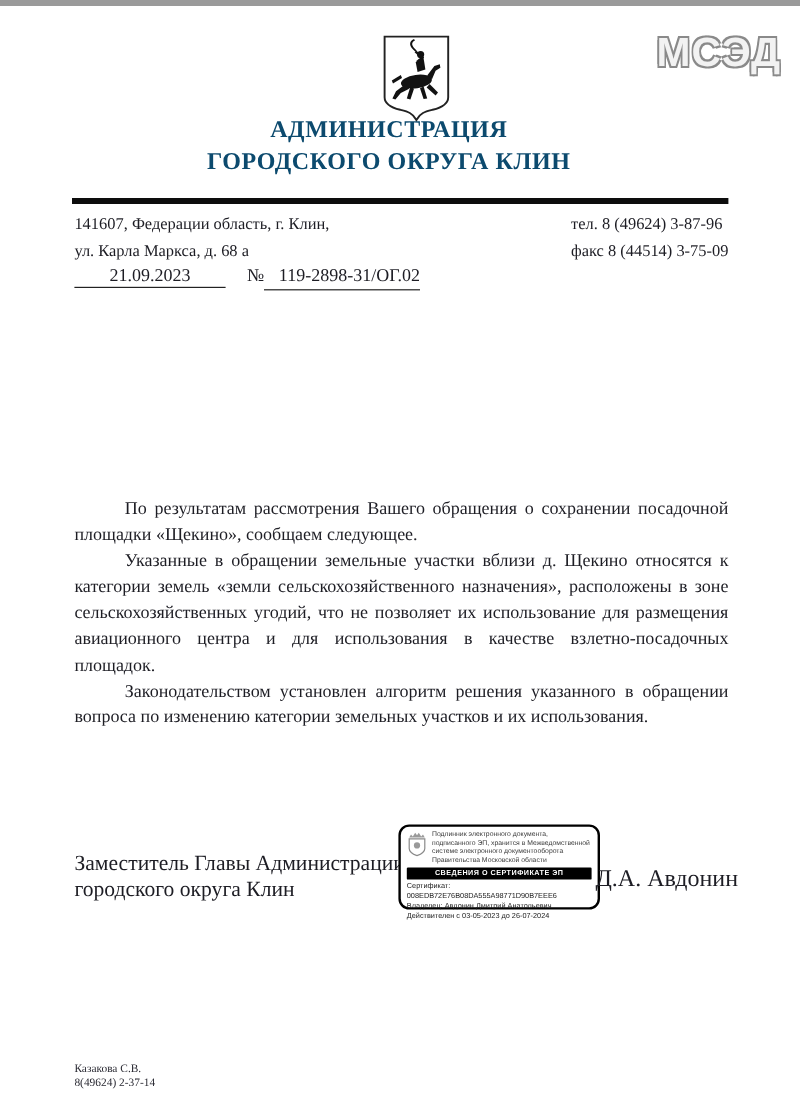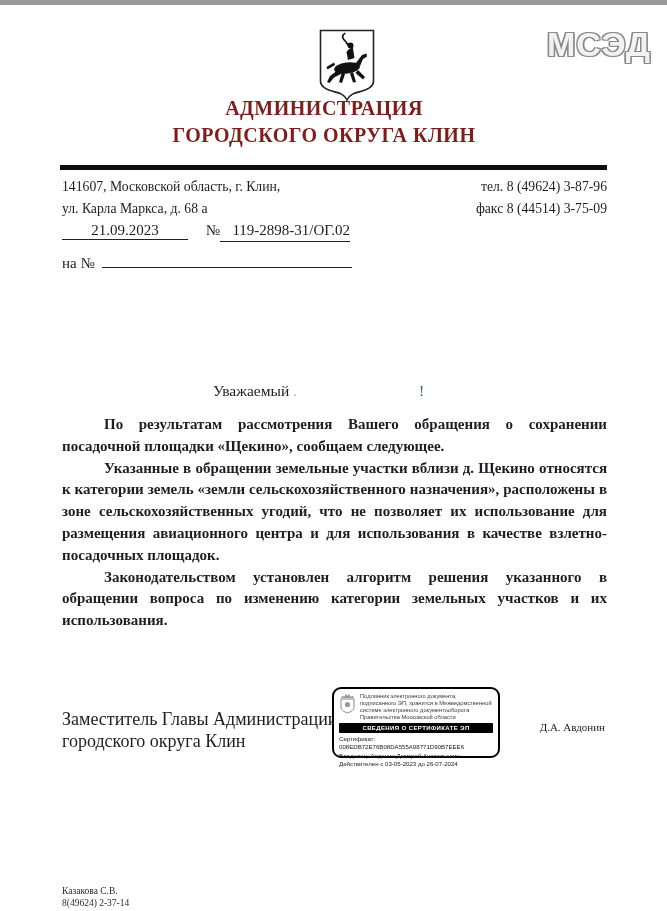--- a/index.html
+++ b/index.html
@@ -17,48 +17,48 @@
   .msed-logo{
     position:absolute;left:547px;top:20px;
     font-family:"Liberation Sans","DejaVu Sans",sans-serif;
     font-weight:bold;font-size:34px;letter-spacing:1px;
     color:#f2f2f2;
     text-shadow:-1.4px -1.4px 0 #8a8a8a,1.4px -1.4px 0 #8a8a8a,-1.4px 1.4px 0 #8a8a8a,1.4px 1.4px 0 #8a8a8a,0 0 1px #8a8a8a;
   }
   .org-title{
     position:absolute;left:0;top:90px;width:648px;
     text-align:center;font-weight:bold;font-size:20px;line-height:27px;
-    color:#7f1d1d;letter-spacing:.5px;
+    color:#0c4a6e;letter-spacing:.5px;
   }
   .rule-thick{position:absolute;left:60px;top:160px;width:547px;height:5px;background:#0d0d0d;}
   
   .addr{position:absolute;left:62px;top:171px;font-size:13.7px;line-height:22px;}
-  .phones{position:absolute;right:60px;top:171px;font-size:13.7px;line-height:22px;text-align:right;}
+  .phones{position:absolute;right:60px;top:171px;font-size:13.7px;line-height:22px;text-align:left;}
   
   .ref-row{position:absolute;left:62px;top:217px;font-size:15px;}
   .u-field{display:inline-block;border-bottom:1.5px solid #222;}
   .date-field{width:126px;text-align:center;padding-bottom:0;}
   .num-prefix{margin-left:14px;}
   .num-field{width:130px;text-align:right;padding-bottom:2px;}
   .reply-row{position:absolute;left:62px;top:246px;font-size:15px;}
   .reply-field{width:250px;height:16px;margin-left:3px;}
   
   .greeting{position:absolute;left:0;top:377px;width:667px;height:20px;font-size:15.5px;}
   .salutation{position:absolute;left:213px;}
   .redact-dot{position:absolute;left:293px;opacity:.35;}
   .exclam{position:absolute;left:419px;color:#27636e;}
   
   .body-text{
     position:absolute;left:62px;top:409px;width:545px;
     font-size:15px;line-height:21.8px;text-align:justify;
   }
-  .body-text p{margin:0;text-indent:42px;font-weight:bold;}
+  .body-text p{margin:0;text-indent:42px;}
   
   .sig-title{position:absolute;left:62px;top:703px;font-size:18px;line-height:22px;}
-  .sig-name{position:absolute;right:62px;top:716px;font-size:11px;}
+  .sig-name{position:absolute;right:52px;top:716px;font-size:20px;}
   
   .stamp{
     position:absolute;left:332px;top:682px;width:168px;height:71px;
     border:2.5px solid #000;border-radius:9px;background:#fff;
     box-sizing:border-box;padding:3px 5px 2px 5px;
     font-family:"Liberation Sans","DejaVu Sans",sans-serif;color:#2a2a2a;
   }
   .stamp-top{display:flex;gap:4px;align-items:flex-start;}
   .stamp-emblem{width:17px;height:22px;flex:0 0 auto;}
   .stamp-header{font-size:5.7px;line-height:7px;text-align:left;color:#3a3a3a;padding-top:1px;}
@@ -100,42 +100,33 @@
   <div class="msed-logo">МСЭД</div>
 
   <div class="org-title">
     <div>АДМИНИСТРАЦИЯ</div>
     <div>ГОРОДСКОГО ОКРУГА КЛИН</div>
   </div>
 
   <div class="rule-thick"></div>
 
   <div class="addr">
-    <div>141607, Московской область, г. Клин,</div>
+    <div>141607, Федерации область, г. Клин,</div>
     <div>ул. Карла Маркса, д. 68 а</div>
   </div>
   <div class="phones">
     <div>тел. 8 (49624) 3-87-96</div>
     <div>факс 8 (44514) 3-75-09</div>
   </div>
 
   <div class="ref-row">
     <span class="u-field date-field">21.09.2023</span>
     <span class="num-prefix">№</span><span class="u-field num-field">119-2898-31/ОГ.02</span>
   </div>
-  <div class="reply-row">
-    <span>на №</span>
-    <span class="u-field reply-field"></span>
-  </div>
 
-  <div class="greeting">
-    <span class="salutation">Уважаемый</span>
-    <span class="redact-dot">.</span>
-    <span class="exclam">!</span>
-  </div>
 
   <div class="body-text">
     <p>По результатам рассмотрения Вашего обращения о сохранении посадочной площадки «Щекино», сообщаем следующее.</p>
     <p>Указанные в обращении земельные участки вблизи д. Щекино относятся к категории земель «земли сельскохозяйственного назначения», расположены в зоне сельскохозяйственных угодий, что не позволяет их использование для размещения авиационного центра и для использования в качестве взлетно-посадочных площадок.</p>
     <p>Законодательством установлен алгоритм решения указанного в обращении вопроса по изменению категории земельных участков и их использования.</p>
   </div>
 
   <div class="sig-title">
     <div>Заместитель Главы Администрации</div>
     <div>городского округа Клин</div>

